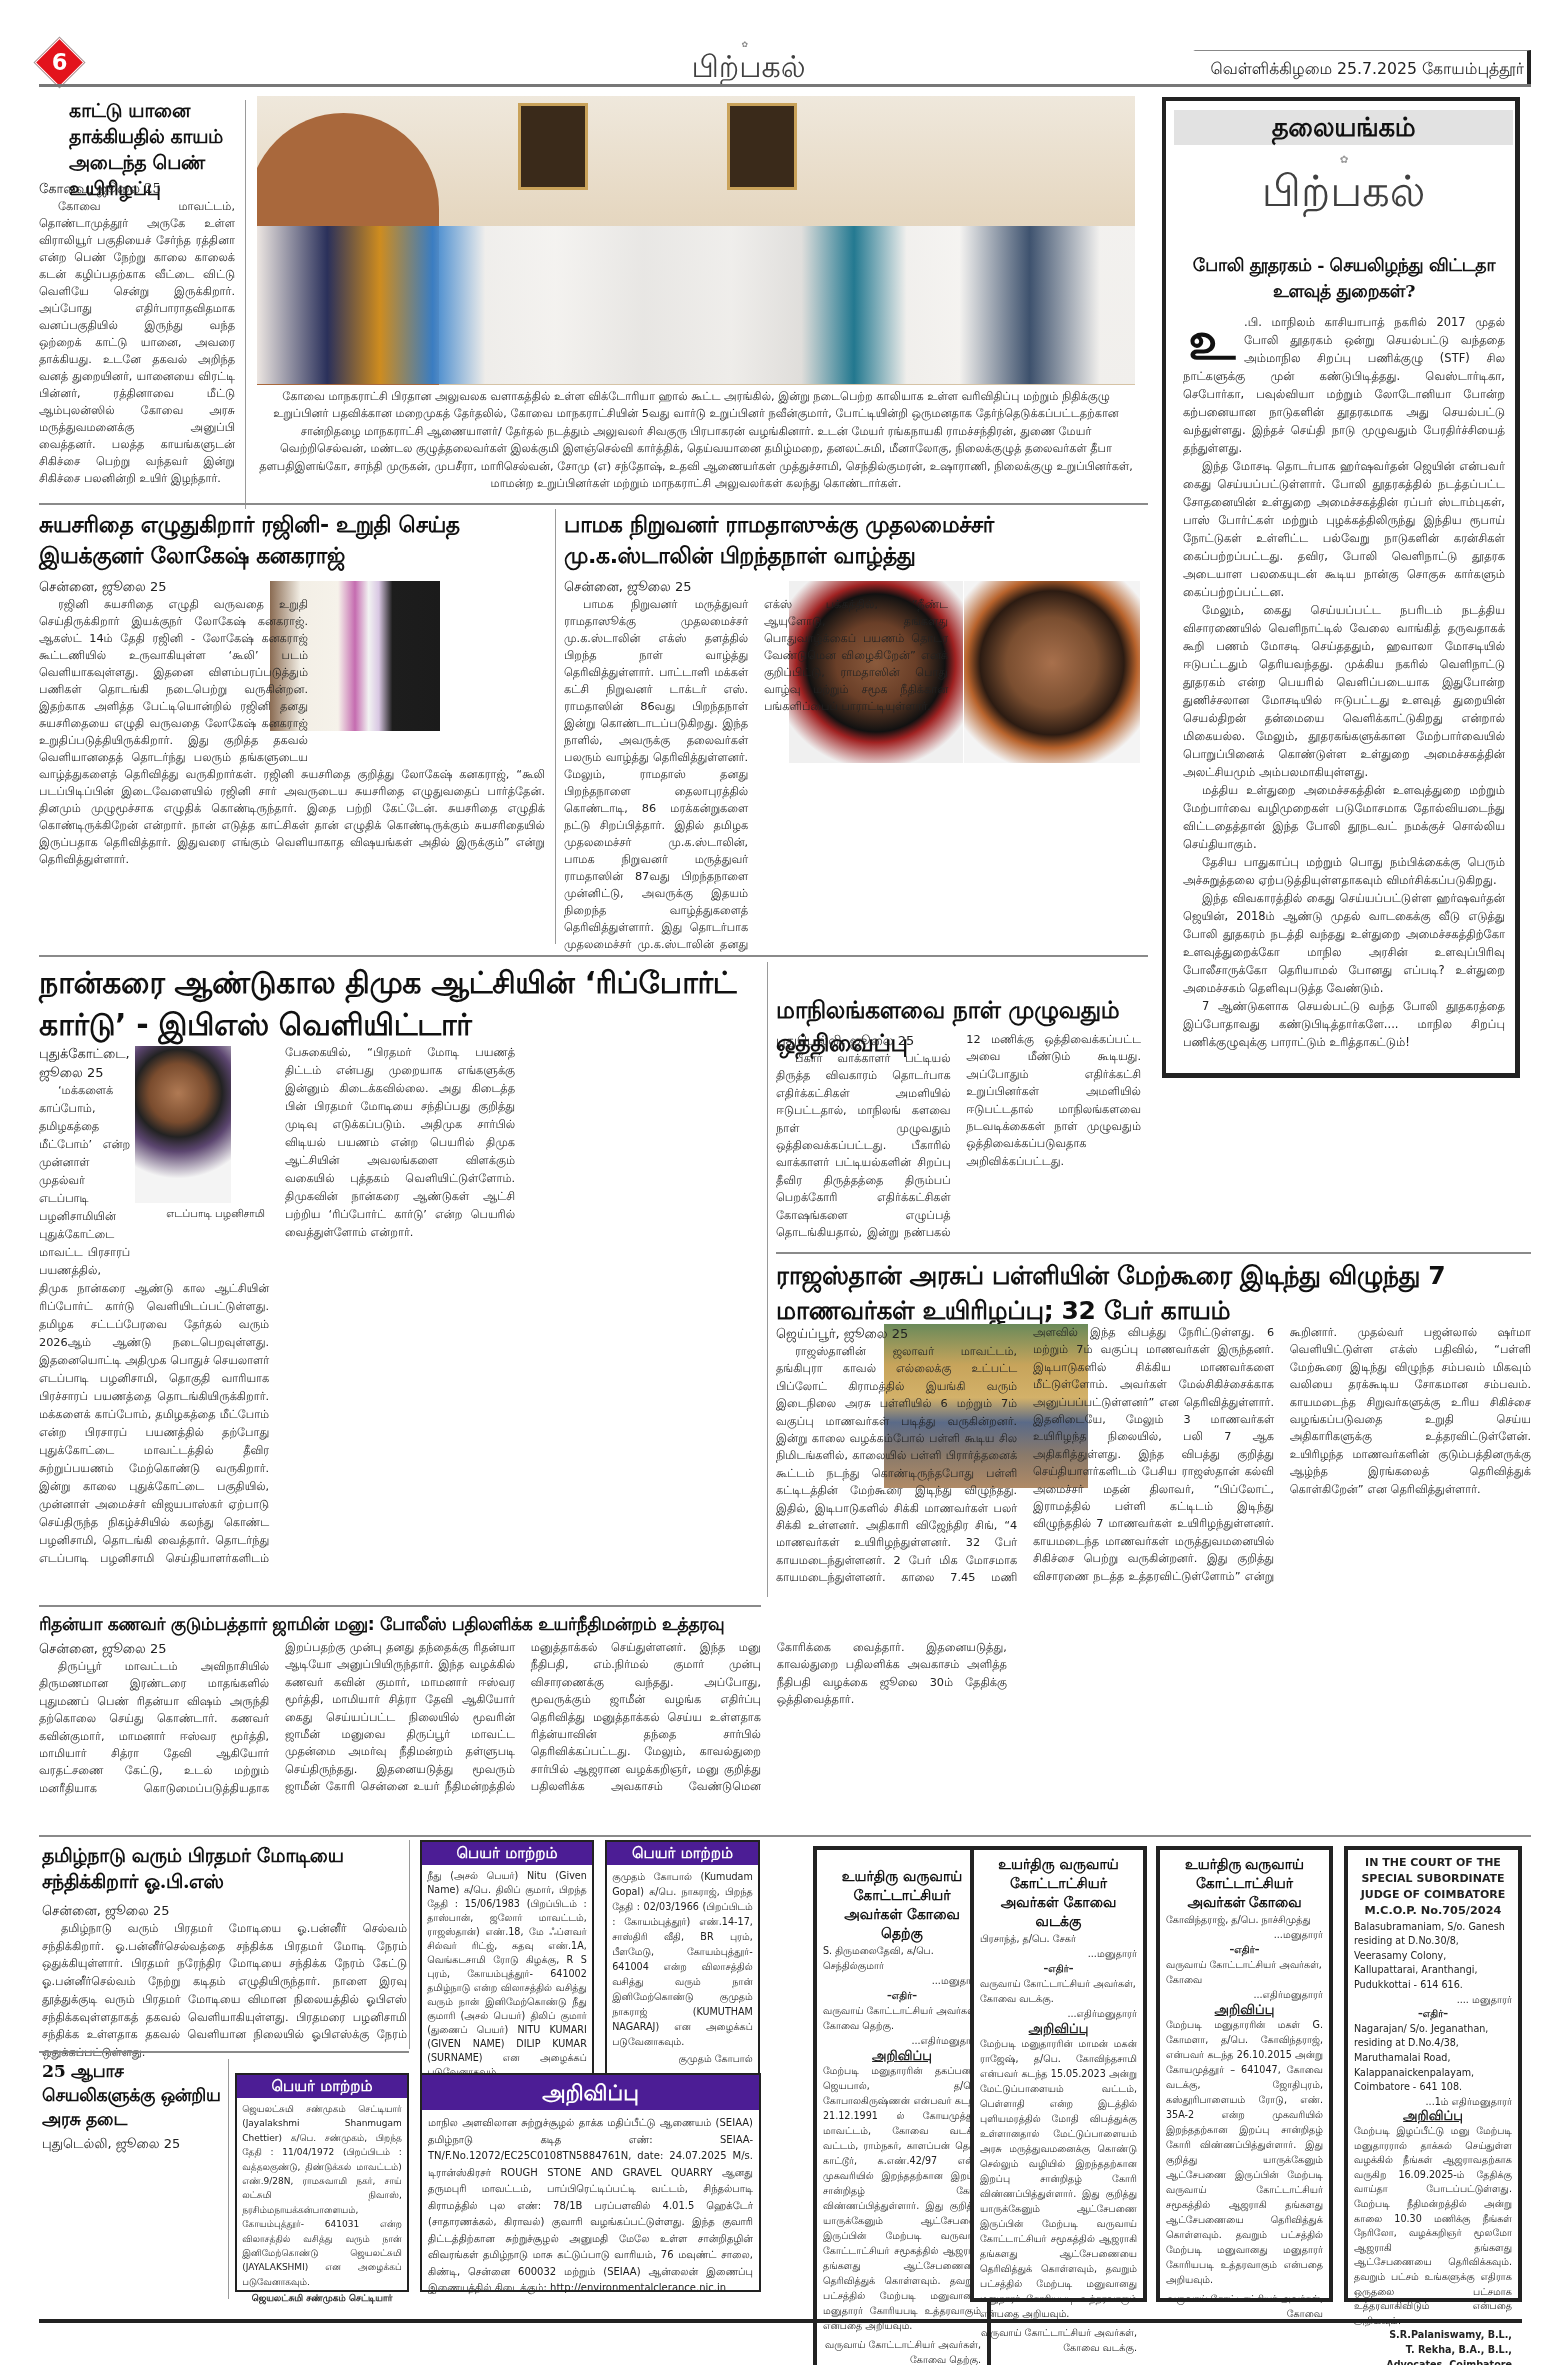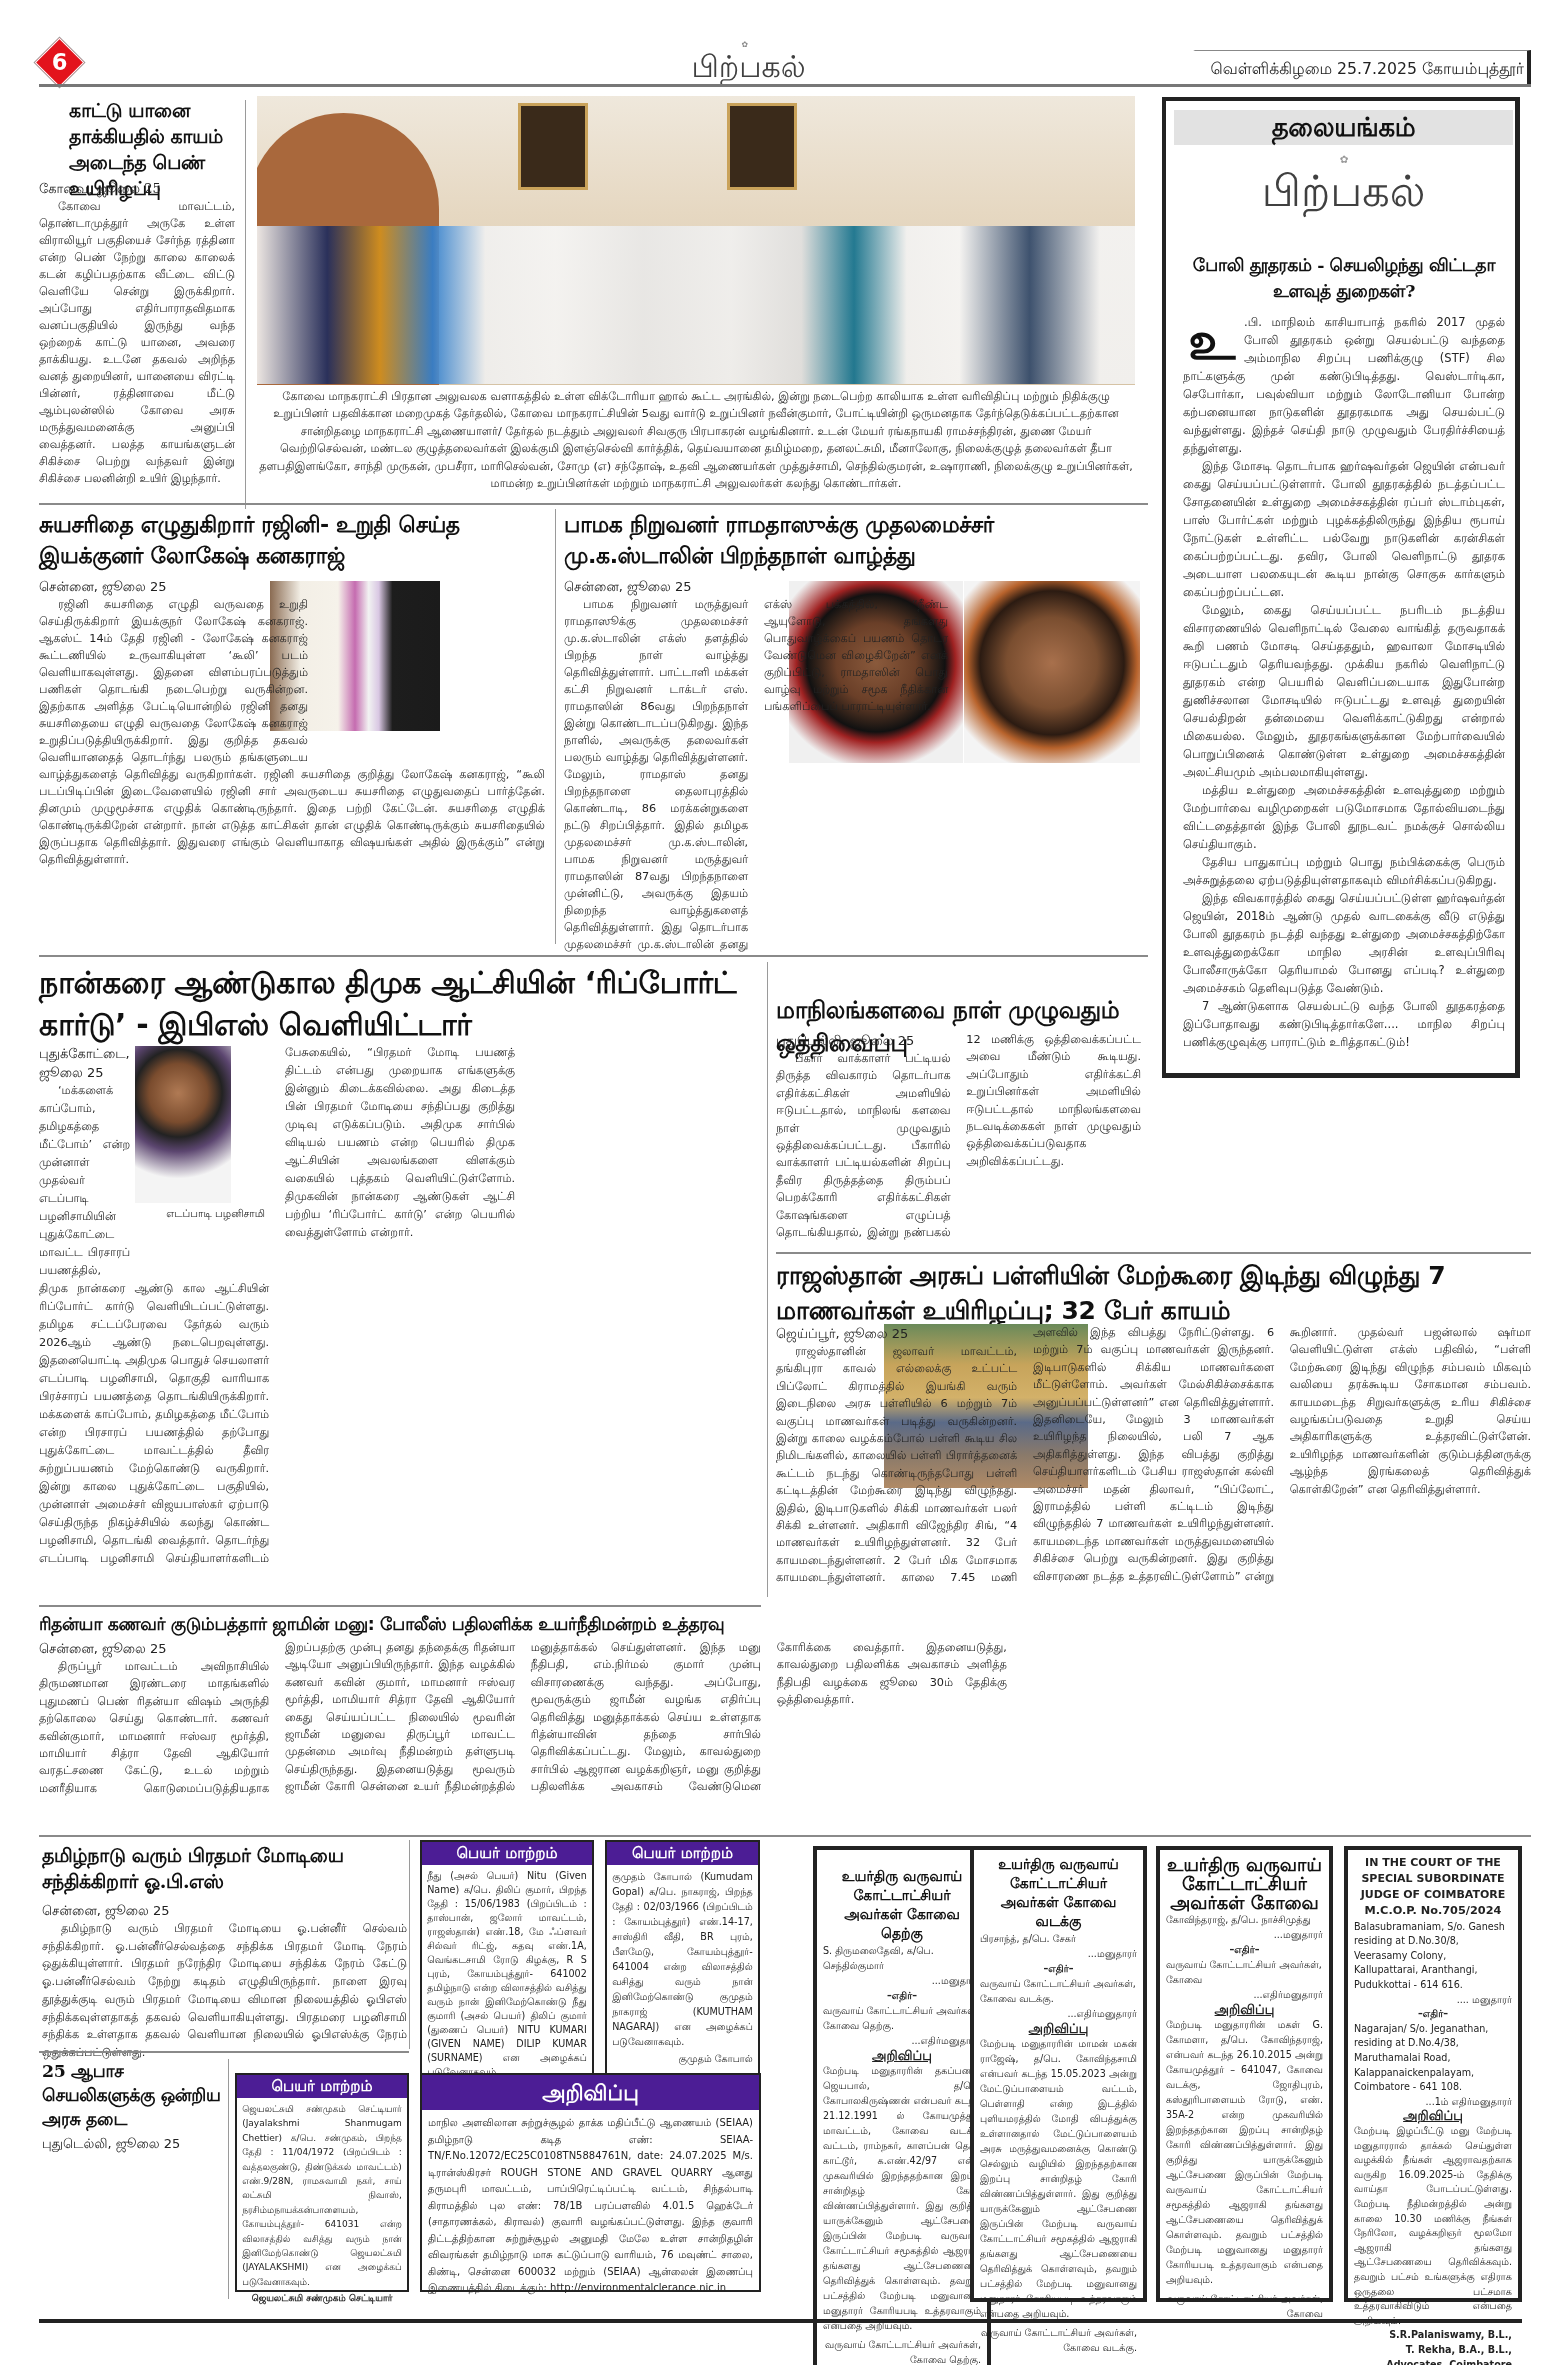--- a/index.html
+++ b/index.html
@@ -198,21 +198,21 @@
   <div class="r">...மனுதாரர்</div>
   <div class="c">–எதிர்–</div>
   <div>வருவாய் கோட்டாட்சியர் அவர்கள், கோவை வடக்கு.</div>
   <div class="r">...எதிர்மனுதாரர்</div>
   <div class="u">அறிவிப்பு</div>
   <div class="j">மேற்படி மனுதாரரின் மாமன் மகன் ராஜேஷ், த/பெ. கோவிந்தசாமி என்பவர் கடந்த 15.05.2023 அன்று மேட்டுப்பாளையம் வட்டம், பெள்ளாதி என்ற இடத்தில் புளியமரத்தில் மோதி விபத்துக்கு உள்ளானதால் மேட்டுப்பாளையம் அரசு மருத்துவமனைக்கு கொண்டு செல்லும் வழியில் இறந்ததற்கான இறப்பு சான்றிதழ் கோரி விண்ணப்பித்துள்ளார். இது குறித்து யாருக்கேனும் ஆட்சேபணை இருப்பின் மேற்படி வருவாய் கோட்டாட்சியர் சமூகத்தில் ஆஜராகி தங்களது ஆட்சேபணையை தெரிவித்துக் கொள்ளவும், தவறும் பட்சத்தில் மேற்படி மனுவானது மனுதாரர் கோரியபடி உத்தரவாகும் என்பதை அறியவும்.</div>
   <div class="r" style="margin-top:3.5px;">வருவாய் கோட்டாட்சியர் அவர்கள், கோவை வடக்கு.</div>
 </div>
 
 <div class="notice" style="left:1156px;top:1846px;width:177px;height:456px;font-size:9.6px;line-height:15px;padding:5.2px 6px;">
-  <div class="nt" style="font-size:18px;line-height:19px;">உயர்திரு வருவாய் கோட்டாட்சியர் அவர்கள் கோவை</div>
+  <div class="nt" style="font-size:14px;line-height:19px;font-family:Liberation Serif, serif;">உயர்திரு வருவாய் கோட்டாட்சியர் அவர்கள் கோவை</div>
   <div>கோவிந்தராஜ், த/பெ. நாச்சிமுத்து</div>
   <div class="r">...மனுதாரர்</div>
   <div class="c">–எதிர்–</div>
   <div>வருவாய் கோட்டாட்சியர் அவர்கள், கோவை</div>
   <div class="r">...எதிர்மனுதாரர்</div>
   <div class="u">அறிவிப்பு</div>
   <div class="j">மேற்படி மனுதாரரின் மகள் G. கோமளா, த/பெ. கோவிந்தராஜ், என்பவர் கடந்த 26.10.2015 அன்று கோயமுத்தூர் – 641047, கோவை வடக்கு, ஜோதிபுரம், கஸ்தூரிபாளையம் ரோடு, எண். 35A-2 என்ற முகவரியில் இறந்ததற்கான இறப்பு சான்றிதழ் கோரி விண்ணப்பித்துள்ளார். இது குறித்து யாருக்கேனும் ஆட்சேபணை இருப்பின் மேற்படி வருவாய் கோட்டாட்சியர் சமூகத்தில் ஆஜராகி தங்களது ஆட்சேபணையை தெரிவித்துக் கொள்ளவும். தவறும் பட்சத்தில் மேற்படி மனுவானது மனுதாரர் கோரியபடி உத்தரவாகும் என்பதை அறியவும்.</div>
   <div class="r" style="margin-top:3.5px;">வருவாய் கோட்டாட்சியர் அவர்கள், கோவை</div>
 </div>
 

